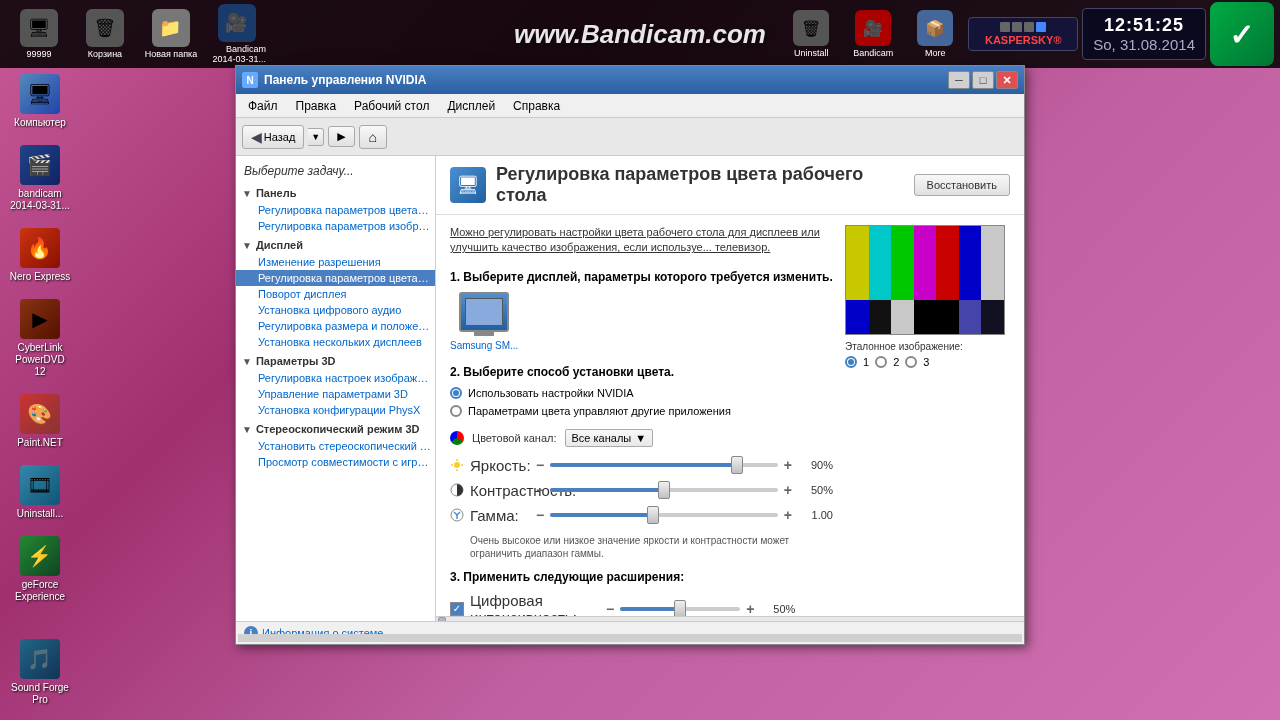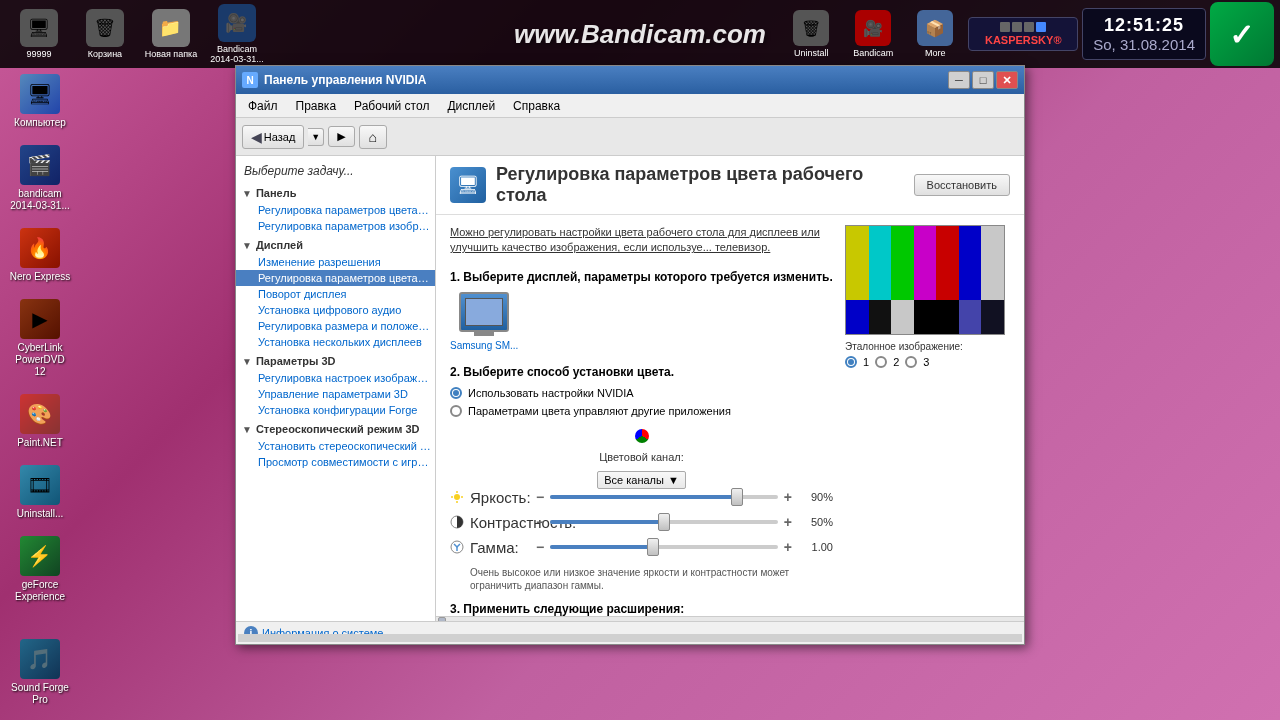--- a/index.html
+++ b/index.html
@@ -104,21 +104,21 @@
       border-radius: 6px;
       display: flex;
       align-items: center;
       justify-content: center;
       font-size: 18px;
     }
 
     .top-icon-item .icon-text {
       color: #fff;
       font-size: 9px;
-      text-align: center;
+      text-align: right;
       margin-top: 2px;
     }
 
     
     .right-panel {
       position: absolute;
       top: 0;
       right: 0;
       height: 68px;
       display: flex;
@@ -551,21 +551,21 @@
       height: 6px;
       border-radius: 50%;
       background: #4080c0;
     }
 
     
     .channel-row {
       display: flex;
       align-items: center;
       gap: 8px;
-      flex-direction: column;
+      margin-bottom: 10px;
     }
 
     .channel-icon {
       width: 14px;
       height: 14px;
       border-radius: 50%;
       background: conic-gradient(red 0deg 120deg, green 120deg 240deg, blue 240deg 360deg);
       flex-shrink: 0;
     }
 
@@ -971,21 +971,21 @@
           <div class="tree-item">Установка нескольких дисплеев</div>
         </div>
 
         <div class="tree-section">
           <div class="tree-section-header">
             <span class="expand-icon">▼</span>
             <span>Параметры 3D</span>
           </div>
           <div class="tree-item">Регулировка настроек изображения с пр...</div>
           <div class="tree-item">Управление параметрами 3D</div>
-          <div class="tree-item">Установка конфигурации Forge</div>
+          <div class="tree-item">Установка конфигурации PhysX</div>
         </div>
 
         <div class="tree-section">
           <div class="tree-section-header">
             <span class="expand-icon">▼</span>
             <span>Стереоскопический режим 3D</span>
           </div>
           <div class="tree-item">Установить стереоскопический режим 3...</div>
           <div class="tree-item">Просмотр совместимости с играми</div>
         </div>

